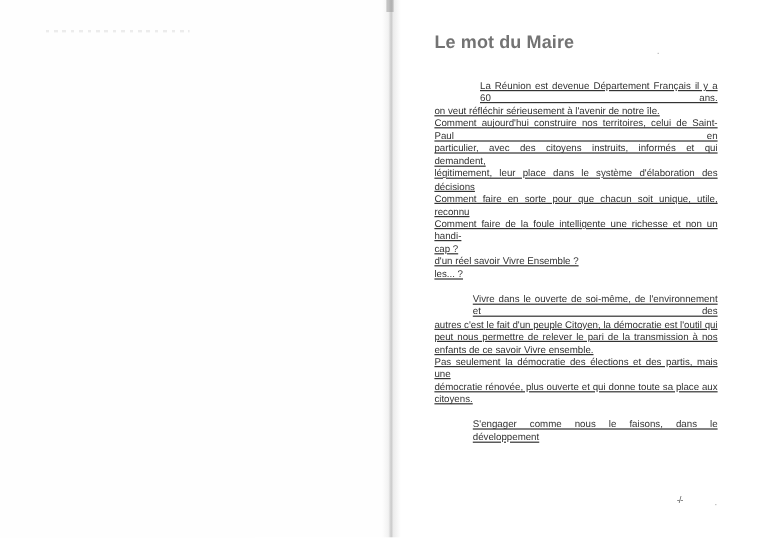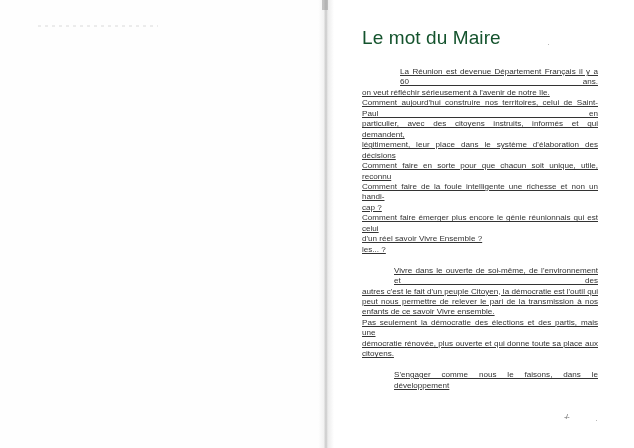--- a/index.html
+++ b/index.html
@@ -21,21 +21,21 @@
     }
     .spine-top {
       position: absolute; left: 322px; top: 0; width: 6px; height: 10px;
       background: #9a9a9a; opacity: 0.55;
     }
 
     .right-page { position: absolute; left: 334px; top: 0; width: 300px; height: 448px; background: #ffffff; }
 
     .title {
       position: absolute; left: 28px; top: 27px;
-      font-size: 19px; font-weight: normal; color: #14532d; letter-spacing: 0.1px;
+      font-size: 15px; font-weight: bold; color: #737373; letter-spacing: 0.1px;
       white-space: nowrap;
     }
 
     .body-text {
       position: absolute; left: 28px; top: 67px; width: 236px;
       font-size: 8.1px; line-height: 10.45px; color: #333333;
       text-align: justify;
     }
     .para { margin-bottom: 10.45px; text-decoration: underline; }
     .para:last-child { margin-bottom: 0; }
@@ -68,21 +68,20 @@
 
       <div class="para">
         <span class="line just indent" style="padding-left:38px">La Réunion est devenue Département Français il y a 60 ans.</span>
         <span class="line">on veut réfléchir sérieusement à l'avenir de notre île.</span>
         <span class="line just">Comment aujourd'hui construire nos territoires, celui de Saint-Paul en</span>
         <span class="line just">particulier, avec des citoyens instruits, informés et qui demandent,</span>
         <span class="line just">légitimement, leur place dans le système d'élaboration des décisions</span>
         <span class="line just">Comment faire en sorte pour que chacun soit unique, utile, reconnu</span>
         <span class="line just">Comment faire de la foule intelligente une richesse et non un handi-</span>
         <span class="line">cap ?</span>
-        <span class="line just">Comment faire émerger plus encore le génie réunionnais qui est celui</span>
         <span class="line">d'un réel savoir Vivre Ensemble ?</span>
         <span class="line">les... ?</span>
       </div>
 
       <div class="para" style="margin-top:10px">
         <span class="line just indent">Vivre dans le ouverte de soi-même, de l'environnement et des</span>
         <span class="line just">autres c'est le fait d'un peuple Citoyen, la démocratie est l'outil qui</span>
         <span class="line just">peut nous permettre de relever le pari de la transmission à nos</span>
         <span class="line">enfants de ce savoir Vivre ensemble.</span>
         <span class="line just">Pas seulement la démocratie des élections et des partis, mais une</span>

